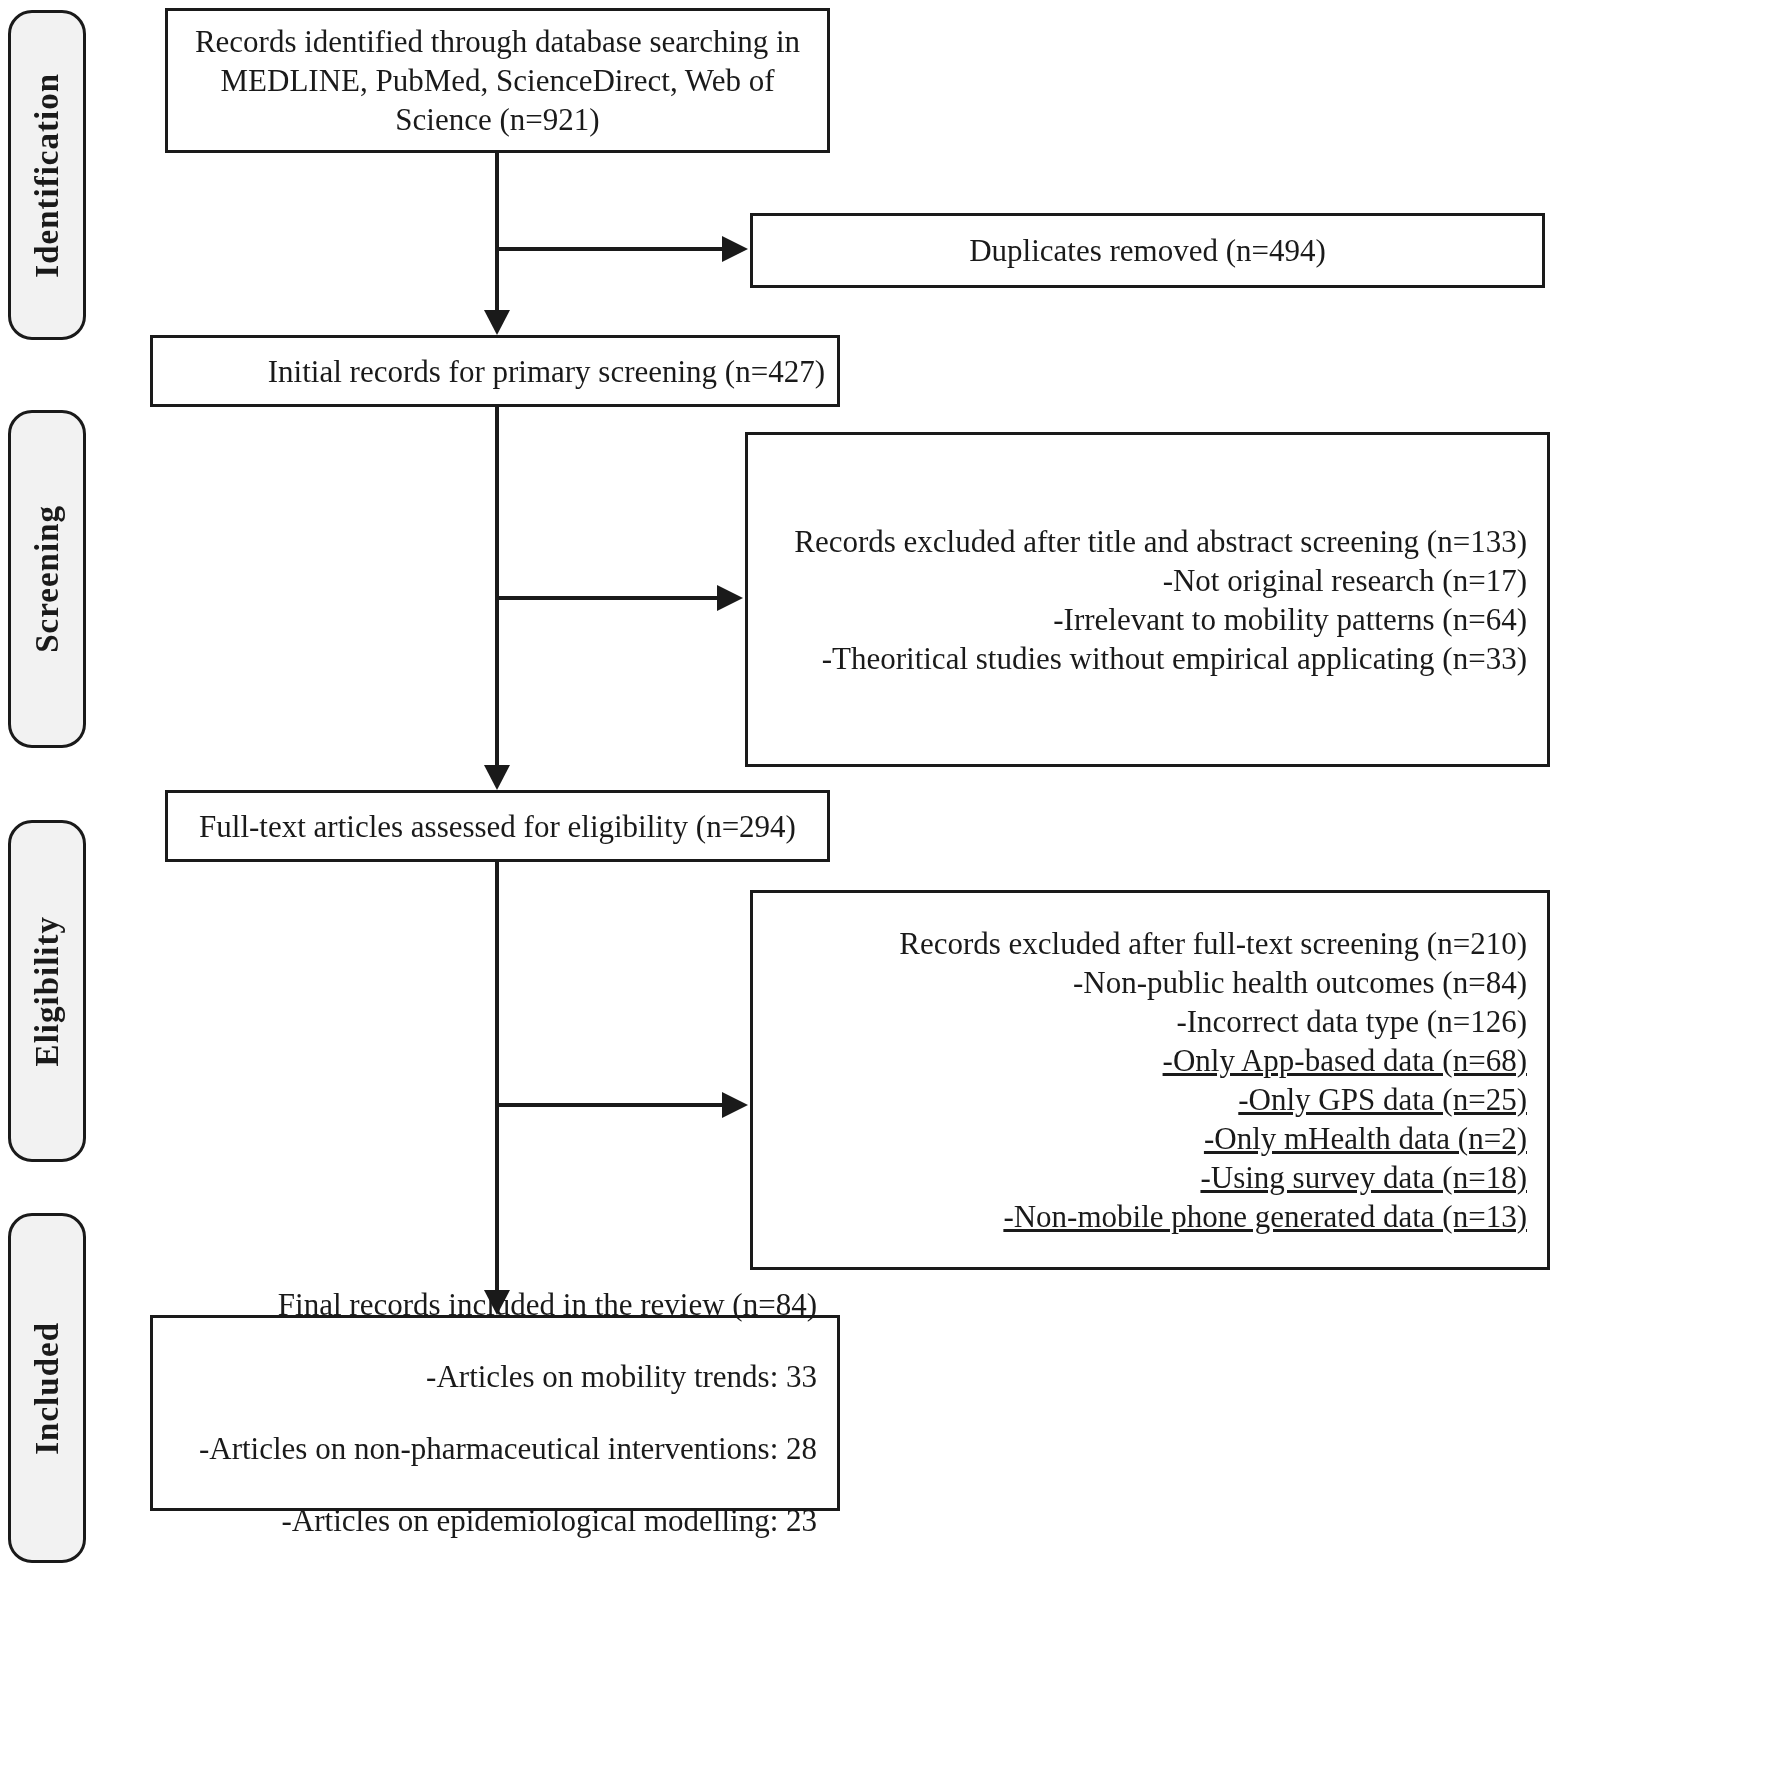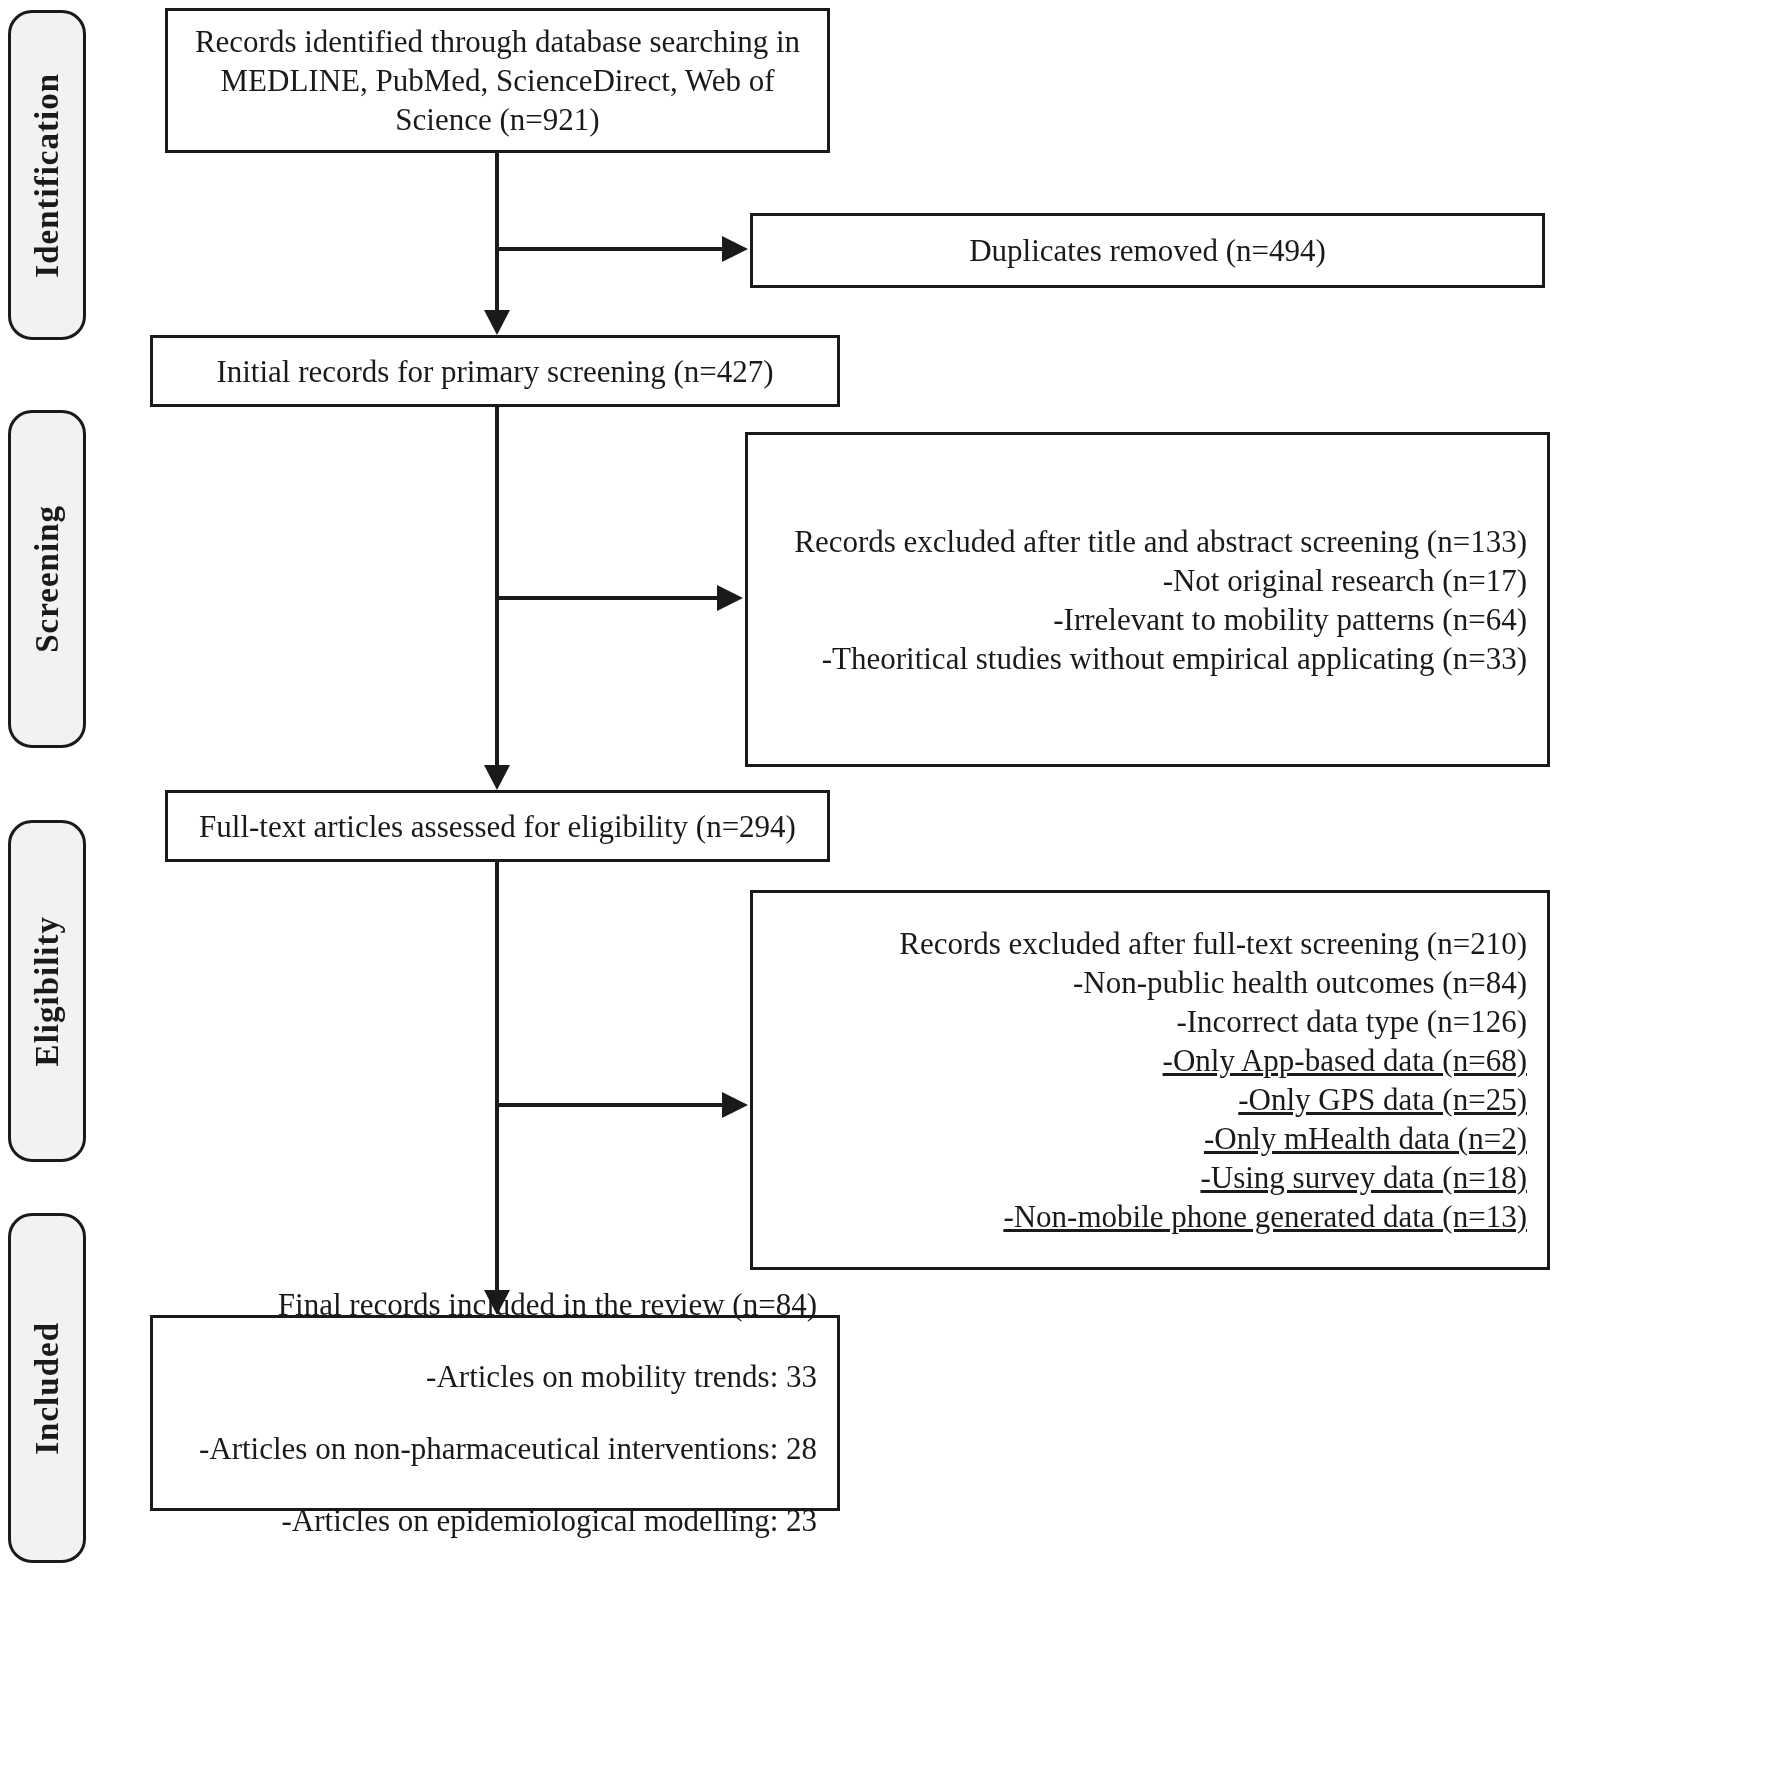--- a/index.html
+++ b/index.html
@@ -84,21 +84,21 @@
   </div>
 
   <div class="flow-box center" style="left:165px; top:8px; width:665px; height:145px;">
     <span>Records identified through database searching in MEDLINE, PubMed, ScienceDirect, Web of Science (n=921)</span>
   </div>
 
   <div class="flow-box center" style="left:750px; top:213px; width:795px; height:75px;">
     <span>Duplicates removed (n=494)</span>
   </div>
 
-  <div class="flow-box center" style="left:150px; top:335px; width:690px; height:72px;">
+  <div class="flow-box center" style="left:150px; top:335px; width:690px; height:72px;justify-content:flex-end;">
     <span>Initial records for primary screening (n=427)</span>
   </div>
 
   <div class="flow-box leftlist" style="left:745px; top:432px; width:805px; height:335px;">
     <div class="line">Records excluded after title and abstract screening (n=133)</div>
     <div class="line indent-1">-Not original research (n=17)</div>
     <div class="line indent-1">-Irrelevant to mobility patterns (n=64)</div>
     <div class="line indent-1">-Theoritical studies without empirical applicating (n=33)</div>
   </div>
 

